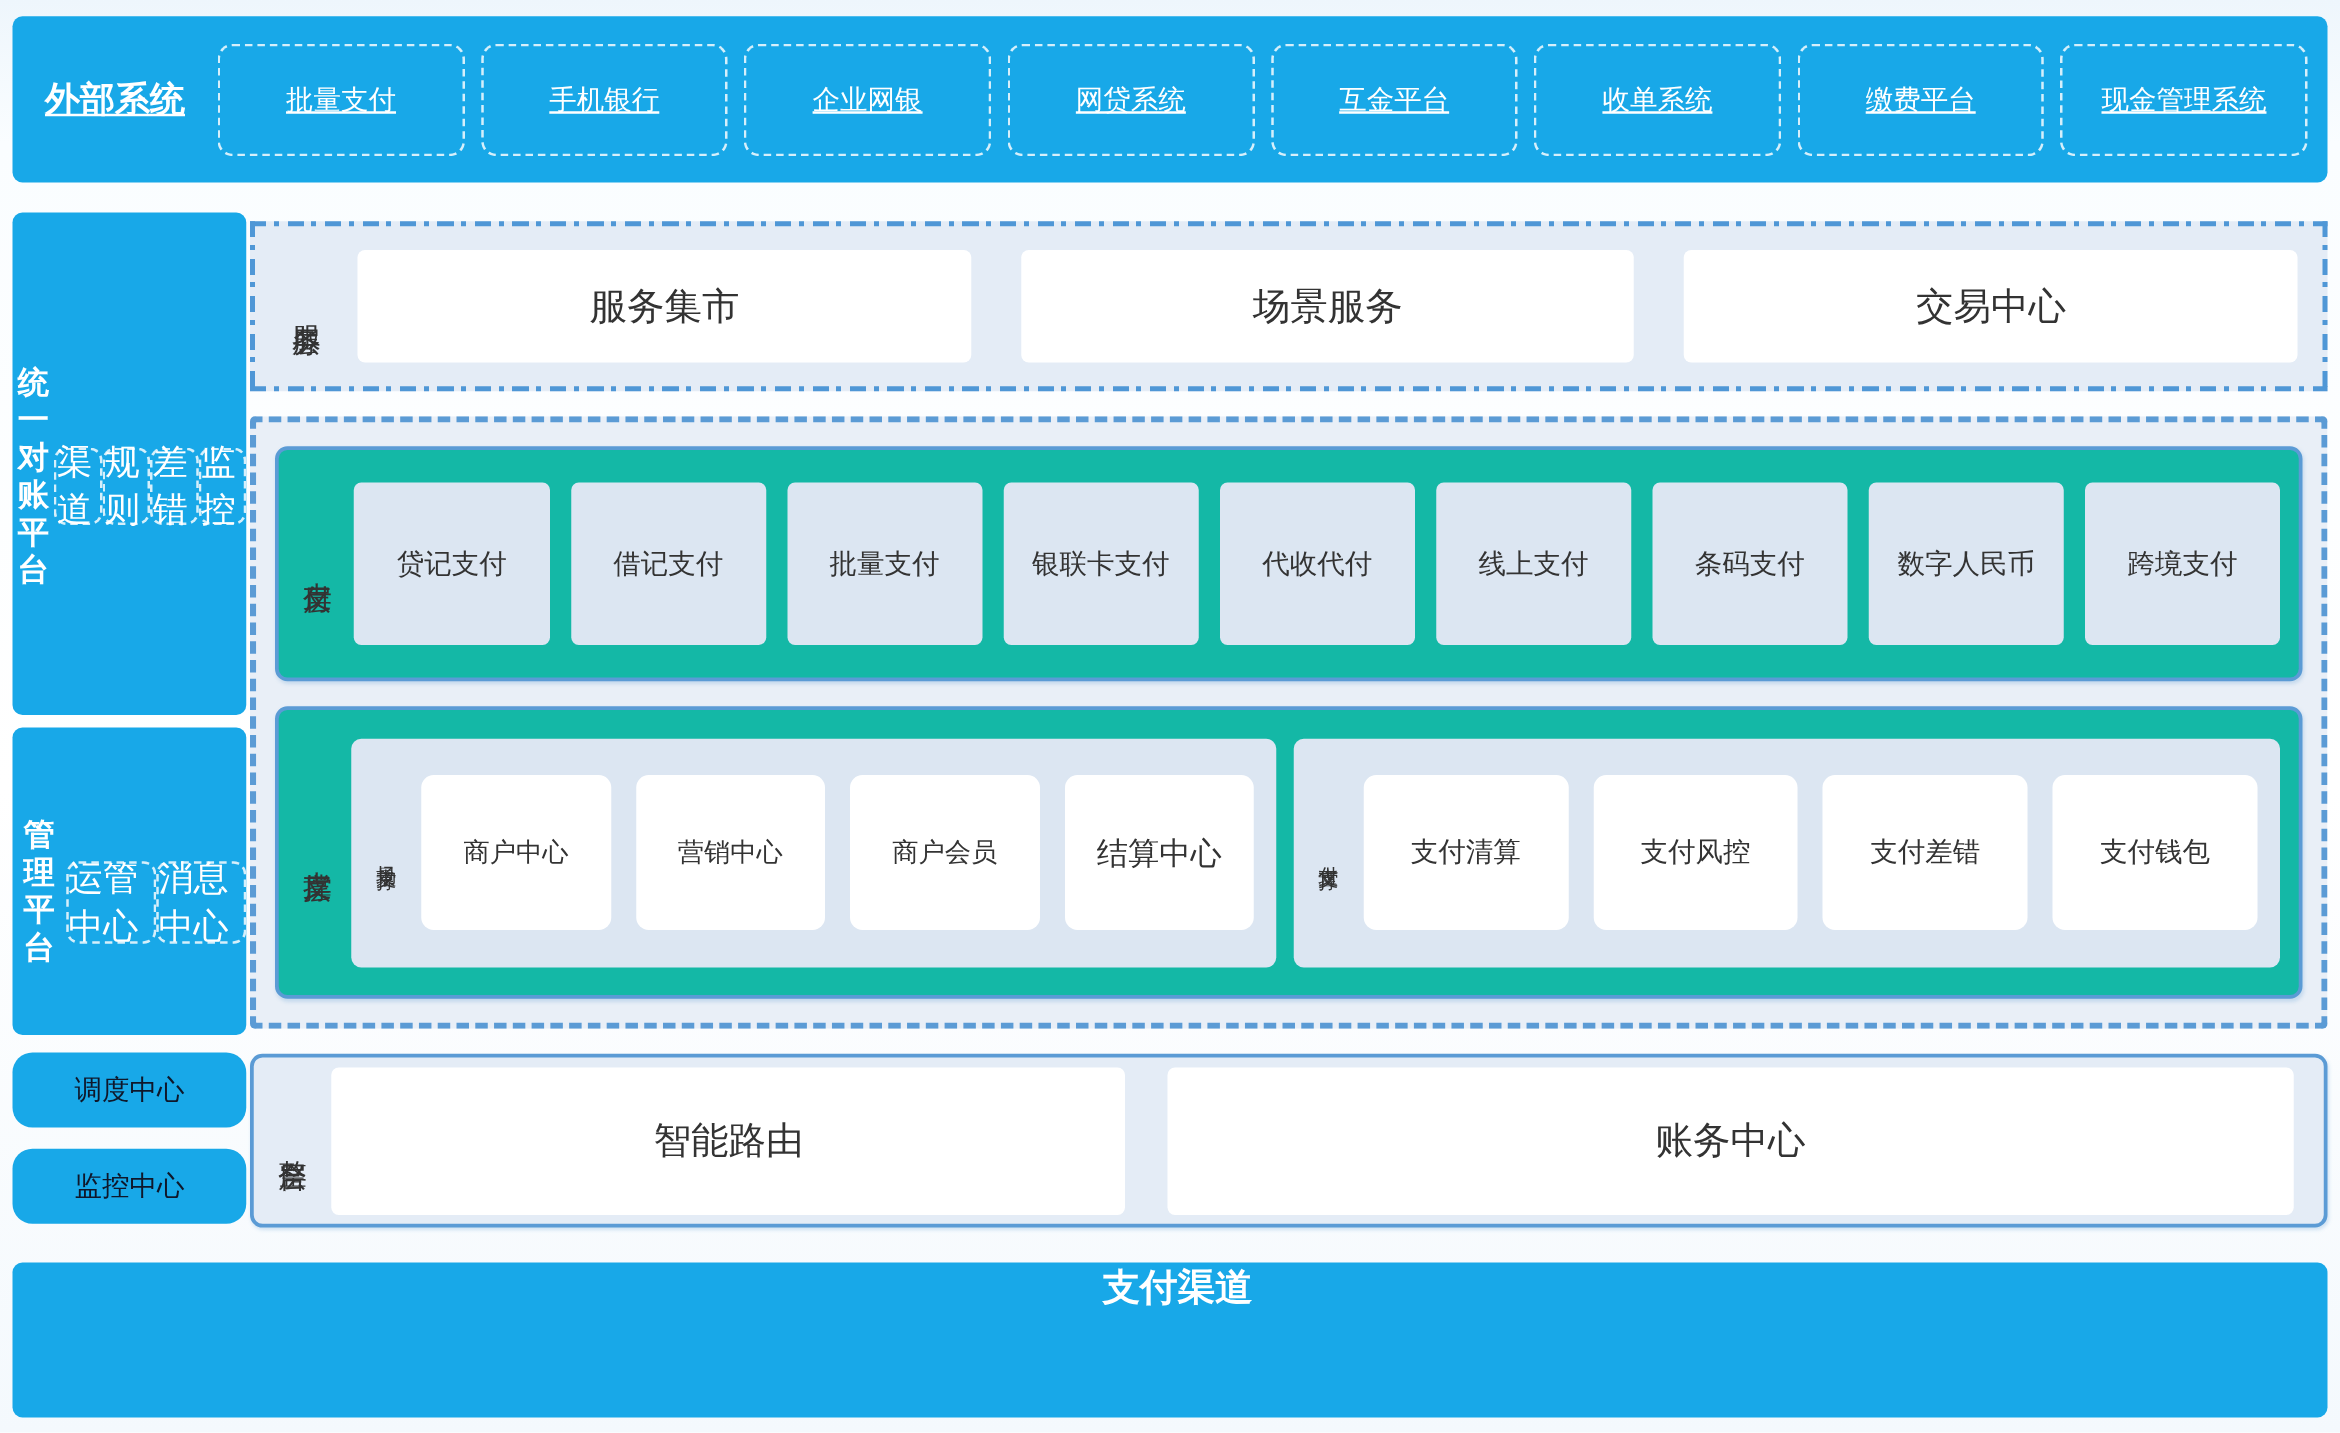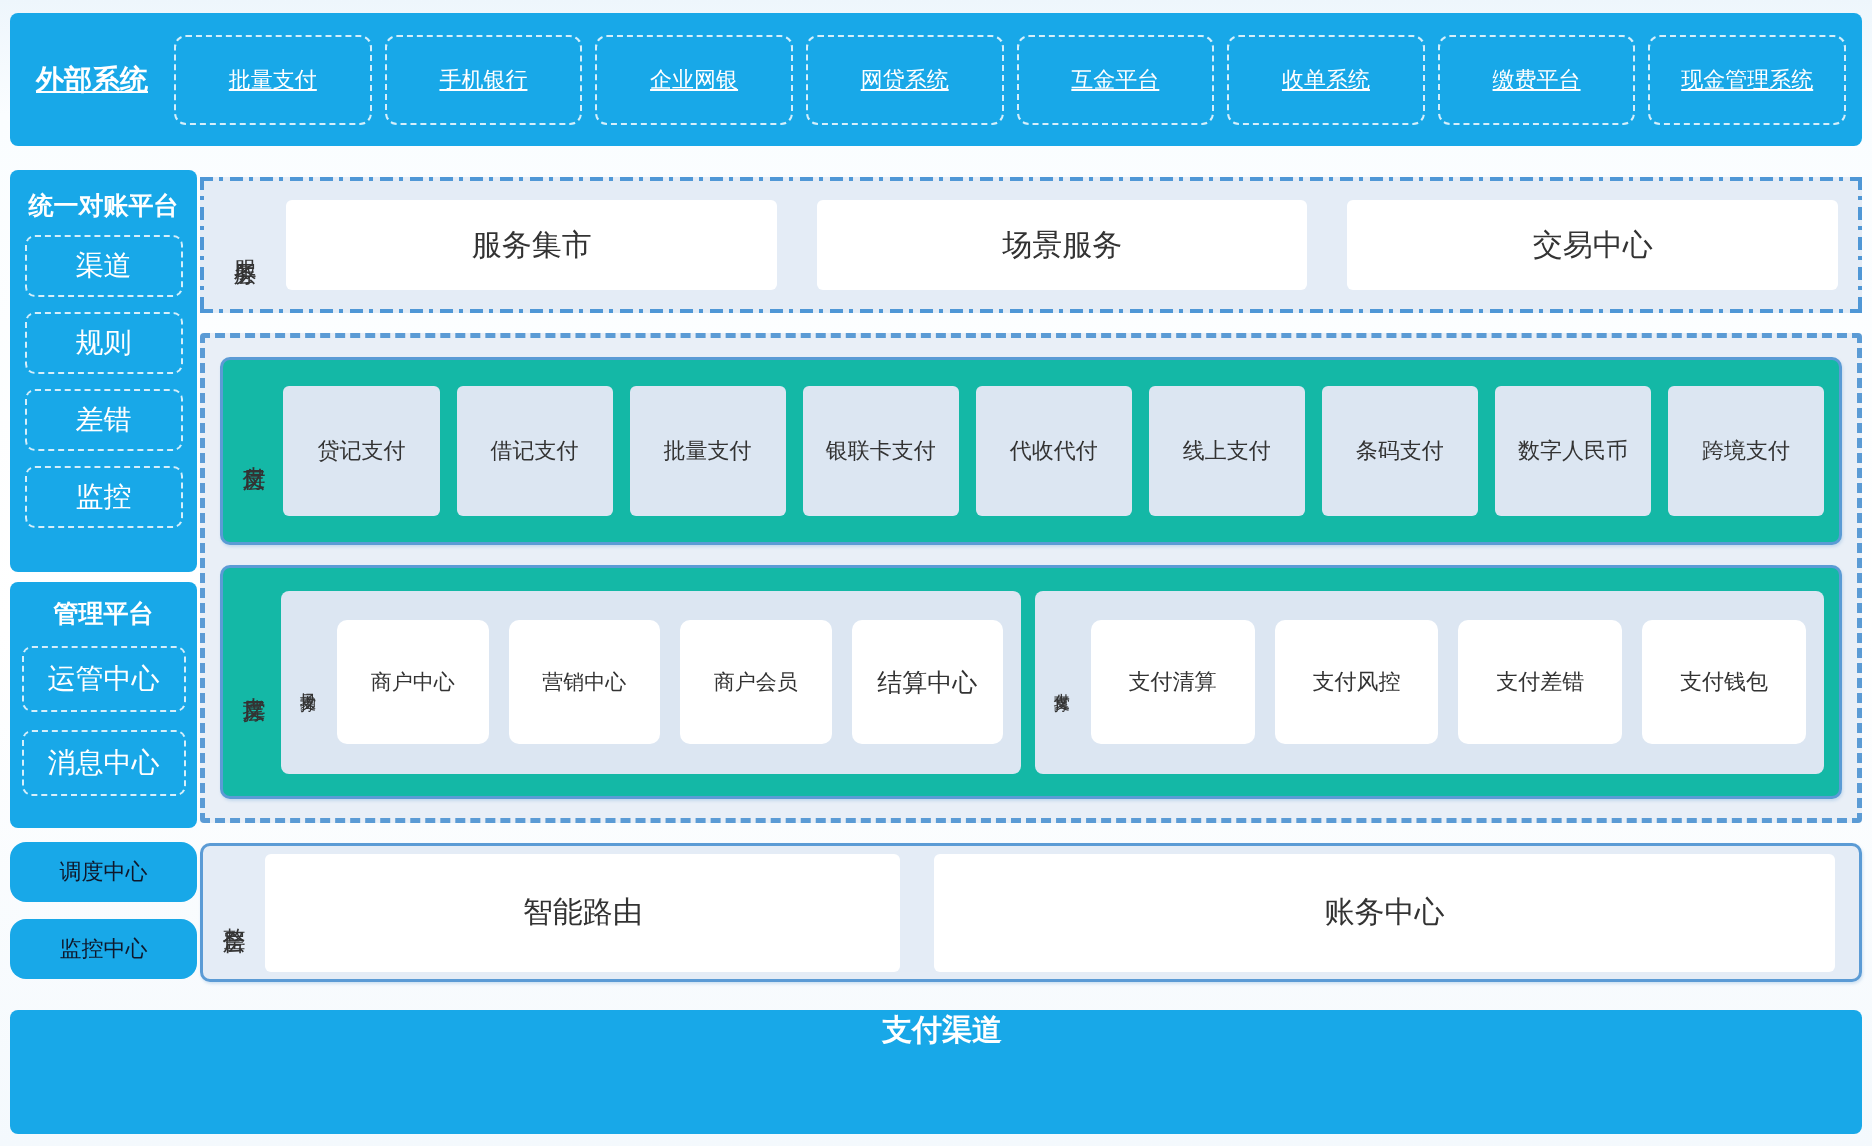--- a/index.html
+++ b/index.html
@@ -28,21 +28,21 @@
     display:flex; align-items:center; padding:0 16px 0 26px; gap:20px;text-decoration:underline;
   }
   .top-bar .bar-title { flex:none; width:118px; font-size:28px; font-weight:bold; }
   .bar-items { flex:1; display:flex; gap:13px; height:90px; }
   .bar-items .bar-item { flex:1; font-size:22px; }
 
   
   .side-block {
     position:absolute; left:10px; width:187px;
     background:#18a8e8; color:#fff; border-radius:8px;
-    display:flex; flex-direction:column; align-items:center;
+    display:flex; flex-direction:row; align-items:center;
   }
   .side-block.recon { top:170px; height:402px; padding-top:20px; }
   .side-block.mgmt  { top:582px; height:246px; padding-top:16px; }
   .side-title { font-size:25px; font-weight:bold; text-align:center; line-height:1.2; }
   .side-item {
     width:158px; height:62px; margin-top:15px; font-size:28px;
     border-radius:10px;
   }
   .side-block.recon .side-item:first-of-type { margin-top:26px; }
   .side-block.mgmt .side-item { width:164px; height:66px; margin-top:18px; }

